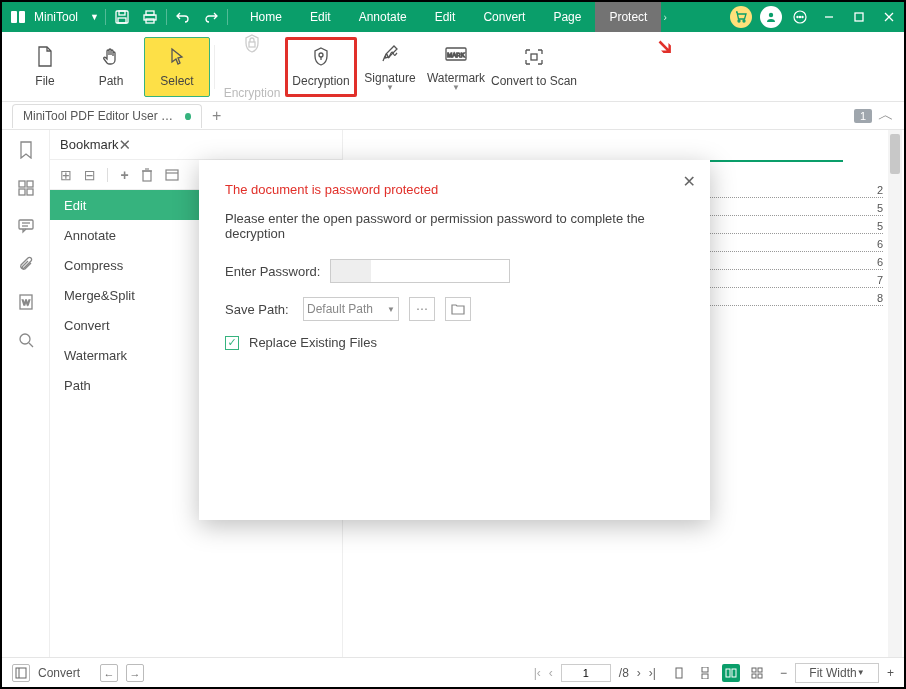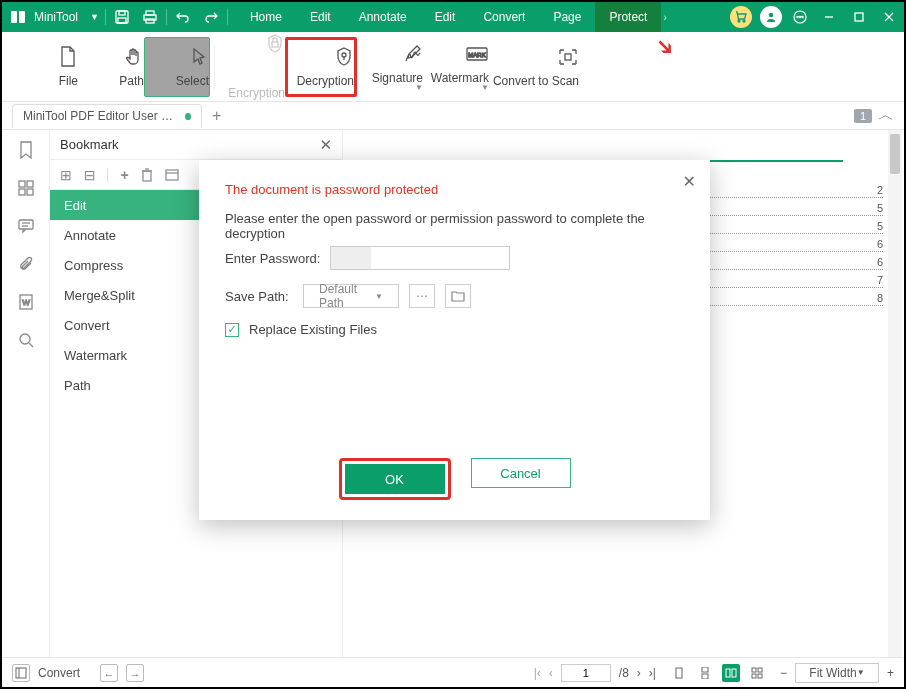--- a/index.html
+++ b/index.html
@@ -7,31 +7,31 @@
 
 
 .titlebar { height: 30px; background: #0a9e6a; display: flex; align-items: center; color: #fff; font-size: 12px; }
 .titlebar .logo { width: 20px; height: 20px; margin: 0 6px; display: flex; align-items: center; justify-content: center; }
 .titlebar .app-name { padding-right: 8px; }
 .titlebar .drop { padding: 0 4px; font-size: 9px; }
 .titlebar .tb-icon { width: 28px; height: 30px; display: flex; align-items: center; justify-content: center; cursor: pointer; }
 .titlebar .sep { width: 1px; height: 16px; background: rgba(255,255,255,0.3); margin: 0 2px; }
 .titlebar .menus { display: flex; margin-left: 6px; }
 .titlebar .menu-item { padding: 0 14px; height: 30px; display: flex; align-items: center; cursor: pointer; }
-.titlebar .menu-item.active { background: #15803d; }
+.titlebar .menu-item.active { background: #737373; }
 .titlebar .right { margin-left: auto; display: flex; align-items: center; }
 .titlebar .circ { width: 22px; height: 22px; border-radius: 50%; display: flex; align-items: center; justify-content: center; margin: 0 4px; }
 .titlebar .circ.cart { background: #ffe07a; color: #0a9e6a; }
 .titlebar .circ.user { background: #fff; color: #0a9e6a; }
 .titlebar .win-btn { width: 30px; height: 30px; display: flex; align-items: center; justify-content: center; cursor: pointer; }
 
 
 .ribbon { height: 70px; border-bottom: 1px solid #e5e5e5; display: flex; align-items: center; padding: 0 10px; }
-.ribbon .rbtn { width: 66px; height: 60px; display: flex; flex-direction: column; align-items: flex-end; justify-content: center; cursor: pointer; border-radius: 2px; position: relative; }
-.ribbon .rbtn.selected { background: #a3a3a3; border: 1px solid #36b37e; }
+.ribbon .rbtn { width: 66px; height: 60px; display: flex; flex-direction: column; align-items: center; justify-content: center; cursor: pointer; border-radius: 2px; position: relative; }
+.ribbon .rbtn.selected { background: #fde047; border: 1px solid #36b37e; }
 .ribbon .rbtn.disabled { color: #bbb; gap: 25px; }
 .ribbon .rbtn .ricon { height: 22px; display: flex; align-items: center; justify-content: center; }
 .ribbon .rbtn .rlabel { font-size: 12px; margin-top: 6px; color: #444; }
 .ribbon .rbtn.disabled .rlabel { color: #bbb; }
 .ribbon .vsep { width: 1px; height: 44px; background: #eee; margin: 0 4px; }
 .ribbon .rbtn .caret { font-size: 8px; color: #888; line-height: 6px; }
 
 .highlight-red { border: 3px solid #e1302a; border-radius: 4px; }
 
 
@@ -41,40 +41,40 @@
 .tabbar .plus { margin-left: 10px; color: #888; cursor: pointer; font-size: 16px; }
 .tabbar .right-ctrl { position: absolute; right: 10px; display: flex; align-items: center; gap:6px;}
 .tabbar .pagebadge { background:#9fa6ad; color:#fff; font-size:11px; padding:1px 6px; border-radius:2px;}
 
 
 .main { position: absolute; top: 128px; bottom: 30px; left: 0; right: 0; display: flex; }
 .leftbar { width: 48px; border-right: 1px solid #eee; display: flex; flex-direction: column; align-items: center; padding-top: 8px; gap: 14px; }
 .leftbar .licon { width: 24px; height: 24px; display: flex; align-items: center; justify-content: center; color: #888; cursor: pointer; }
 
 .bookmark-panel { width: 293px; border-right: 1px solid #eee; display: flex; flex-direction: column; }
-.bookmark-head { height: 30px; display: flex; align-items: center; justify-content: space-between; padding: 0 10px; font-size: 13px; color: #333; border-bottom: 1px solid #eee; }
+.bookmark-head { height: 30px; display: flex; align-items: center; justify-content: flex-start; padding: 0 10px; font-size: 13px; color: #333; border-bottom: 1px solid #eee; }
 .bookmark-tools { height: 30px; display: flex; align-items: center; padding: 0 10px; gap: 12px; color: #888; border-bottom: 1px solid #eee; font-size: 14px;}
 .bookmark-list .bitem { height: 30px; padding: 0 14px; display: flex; align-items: center; font-size: 13px; color: #444; cursor: pointer; }
 .bookmark-list .bitem.active { background: #36b37e; color: #fff; }
 
 .doc-area { flex: 1; background: #fff; position: relative; overflow: hidden; }
 .doc-page { position: absolute; left: 20px; top: 54px; width: 520px; font-size: 11px; color: #555;}
 .doc-page .toc-line { display:flex; justify-content:space-between; border-bottom: 1px dotted #999; margin-bottom:4px; height:14px; }
 .scrollbar-v { position:absolute; right:2px; top:0; bottom:0; width:14px; background:#f4f4f4;}
 .scrollbar-v .thumb { position:absolute; left:2px; right:2px; top:4px; height:40px; background:#c8c8c8; border-radius:2px;}
 
 
 .dialog { position: absolute; left: 197px; top: 158px; width: 511px; height: 360px; background: #fff; box-shadow: 0 6px 24px rgba(0,0,0,0.25); padding: 22px 26px; z-index: 50; }
 .dialog .close-x { position: absolute; right: 14px; top: 12px; color: #666; cursor: pointer; font-size: 16px; }
 .dialog .title { color: #0a9e6a; font-size: 20px; font-weight: 600; margin-bottom: 20px; }
 .dialog .warn { color: #e1302a; font-size: 13px; margin-bottom: 14px; }
-.dialog .instr { color: #444; font-size: 13px; margin-bottom: 5px; }
+.dialog .instr { color: #444; font-size: 13px; margin-bottom: 18px; }
 .dialog .row { display: flex; align-items: center; font-size: 13px; color: #444; margin-bottom: 14px; gap: 10px; }
 .dialog input[type=password] { width: 180px; height: 24px; border: 1px solid #ccc; padding: 0 6px; font-size: 12px; background: linear-gradient(90deg,#eee 0,#eee 40px,#fff 40px);}
-.dialog .dropdown { width: 96px; height: 24px; border: 1px solid #ccc; display: flex; align-items: center; justify-content: space-between; padding: 0 15px; font-size: 12px; color: #888; }
+.dialog .dropdown { width: 96px; height: 24px; border: 1px solid #ccc; display: flex; align-items: center; justify-content: space-between; padding: 0 3px; font-size: 12px; color: #888; }
 .dialog .square-btn { width: 26px; height: 24px; border: 1px solid #ccc; display: flex; align-items: center; justify-content: center; color: #888; cursor: pointer; font-size: 12px;}
 .dialog .chk { width: 14px; height: 14px; border: 1px solid #36b37e; display: inline-flex; align-items: center; justify-content: center; color: #36b37e; font-size: 11px; }
 .dialog .actions { position: absolute; bottom: 20px; left: 0; right: 0; display: flex; justify-content: center; gap: 20px; }
 .dialog .btn { width: 100px; height: 30px; display: flex; align-items: center; justify-content: center; font-size: 13px; cursor: pointer; }
 .dialog .btn.ok { background: #0a9e6a; color: #fff; }
 .dialog .btn.cancel { border: 1px solid #36b37e; color: #0a9e6a; background: #fff; }
 
 
 .status { position: absolute; bottom: 0; left:0; right:0; height: 30px; border-top: 1px solid #e5e5e5; display: flex; align-items: center; padding: 0 10px; font-size: 12px; color: #555;}
 .status .sgroup { display:flex; align-items:center; gap:8px; }
@@ -405,26 +405,20 @@
     <div class="square-btn">
         <svg width="14" height="12" fill="none" stroke="#888" stroke-width="1.2">
           <path d="M1 2h4l1 1h7v8H1z"></path>
         </svg>
       </div>
   </div>
   <div class="row">
     <span class="chk">✓</span>
     <span>Replace Existing Files</span>
   </div>
-  <div class="actions">
-    <div class="highlight-red" style="padding:3px;">
-      <div class="btn ok">OK</div>
-    </div>
-    <div class="btn cancel">Cancel</div>
-  </div>
 </div>
 
 <div class="status">
   <div class="sgroup">
     <span class="sicon">
         <svg width="12" height="12" fill="none" stroke="#666" stroke-width="1">
           <rect x="1" y="1" width="10" height="10"></rect>
           <line x1="4" y1="1" x2="4" y2="11"></line>
         </svg>
       </span>

